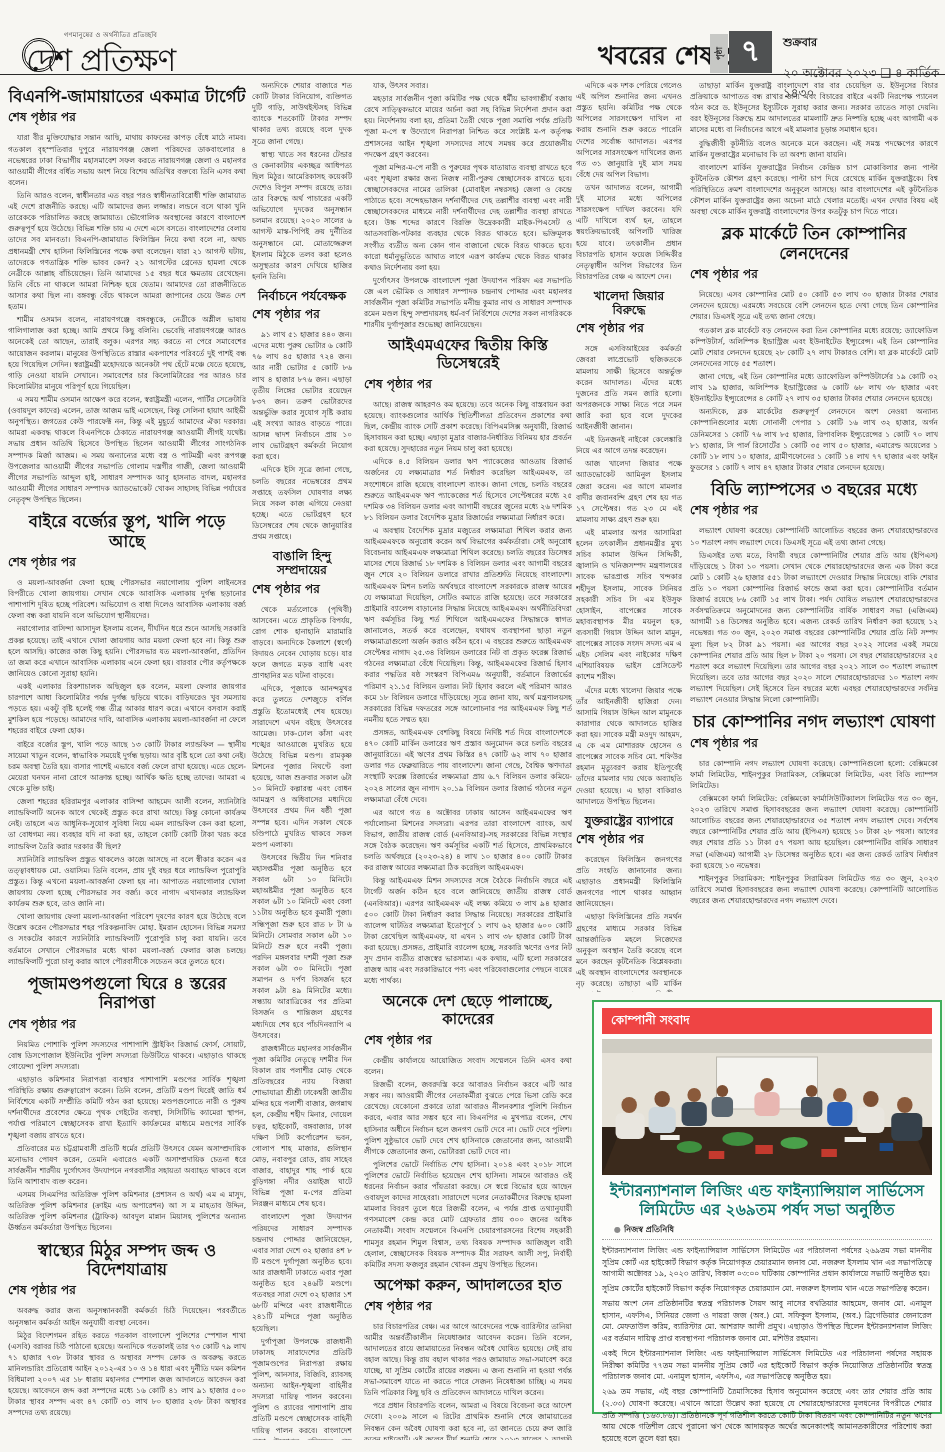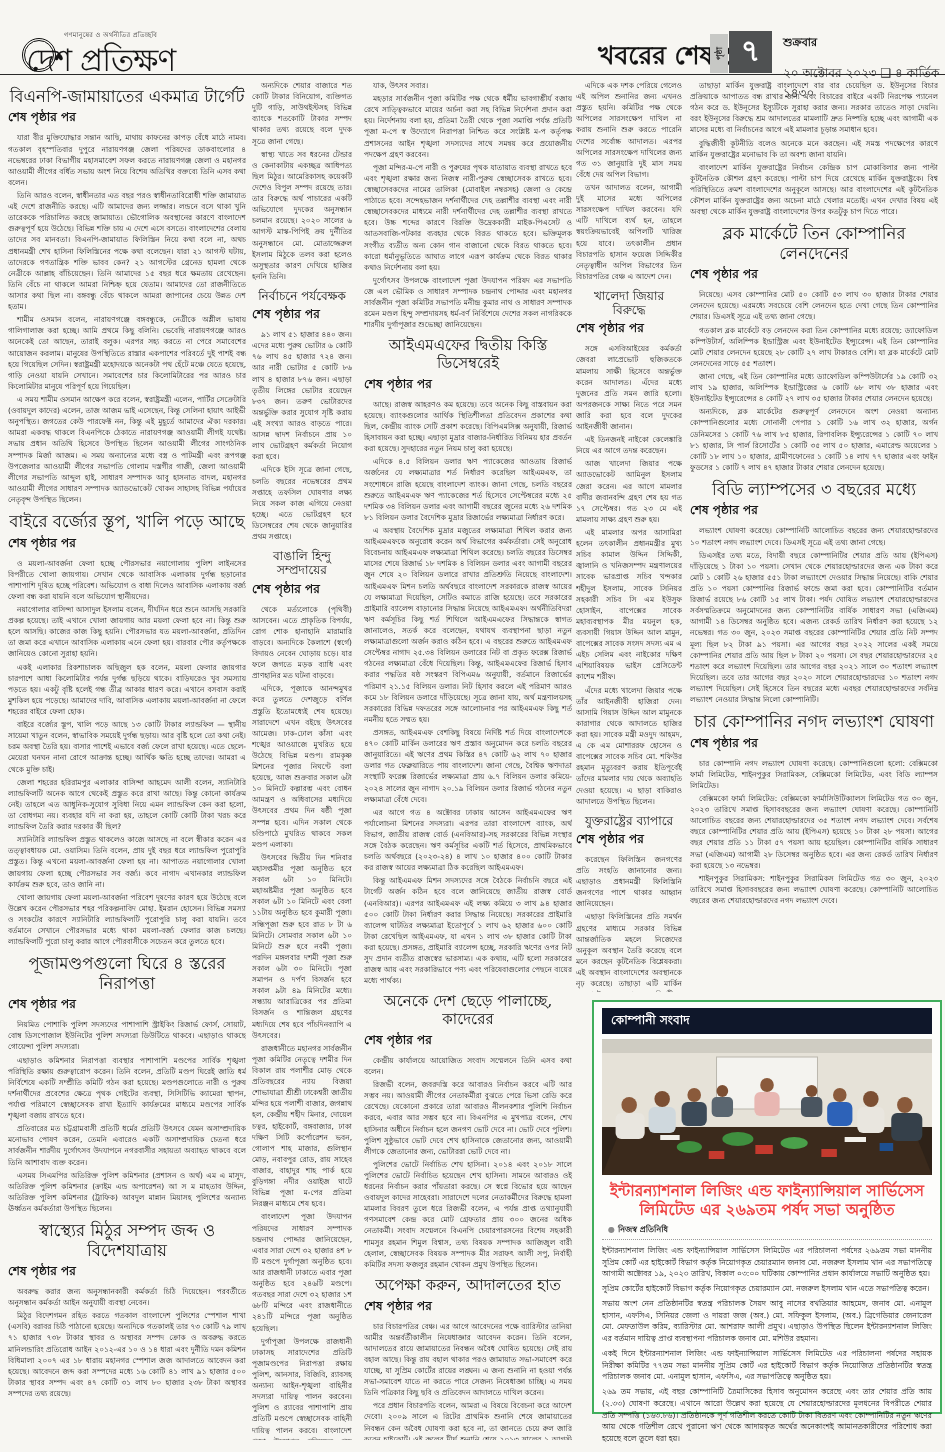--- a/index.html
+++ b/index.html
@@ -24,36 +24,36 @@
   #date-line{position:absolute;left:783px;top:64px;font-size:12px;color:#222}
   #header-rule{position:absolute;left:0;top:74px;width:945px;border-top:1.5px solid #2a2a2a}
   
   .col{position:absolute;top:80px;overflow:hidden}
   #colA{left:8px;width:238px;height:1360px}
   #colB{left:252px;width:100px;height:1360px}
   #colC{left:364px;width:208px;height:1360px}
   #colD{left:576px;width:106px;height:912px}
   #colE{left:690px;width:248px;height:912px}
   .article{margin-bottom:4px}
-  .headline{font-weight:normal;text-align:center;line-height:1.18;margin:7px 0 2px;
+  .headline{font-weight:bold;text-align:center;line-height:1.18;margin:7px 0 2px;
             font-family:"DejaVu Serif","Liberation Serif",serif}
   .wide .headline{font-size:16.5px}
   .mid  .headline{font-size:15px}
   .narrow .headline{font-size:12px}
   .subhead{font-size:12px;font-weight:bold;text-align:left;margin:0 0 4px}
   .article p{font-size:7.4px;line-height:1.5;text-align:justify;margin:0 0 2px;text-indent:9px}
   
   #company-box{position:absolute;left:592px;top:1000px;width:350px;height:414px;background:#fdfdfb;
                border:2px solid #41ae5c;box-sizing:border-box;padding:6px 8px}
-  #company-box-tag{background:#0f172a;color:#fff;font-weight:bold;font-size:12px;
+  #company-box-tag{background:#ef4444;color:#fff;font-weight:bold;font-size:12px;
                    padding:3px 9px;margin-bottom:5px}
   #board-photo{width:100%;height:136px;display:block;background:#d9d6cd}
   #company-headline{font-size:15.5px;font-weight:bold;text-align:center;line-height:1.25;
-                    color:#ef4444;margin:6px 0 3px;font-family:"DejaVu Serif","Liberation Serif",serif}
-  #company-byline{font-size:8px;font-weight:bold;margin:1px 6px 3px;color:#222}
+                    color:#0f766e;margin:6px 0 3px;font-family:"DejaVu Serif","Liberation Serif",serif}
+  #company-byline{font-size:8px;font-weight:bold;margin:1px 12px 3px;color:#222}
   #company-byline .dot{color:#8a8a8a;margin-right:3px}
   #company-sep{border-top:1px dotted #999;margin:2px 0 5px}
   #company-body p{font-size:7.6px;line-height:1.55;text-align:justify;margin:0 0 3px}
 </style>
 </head>
 <body>
 
 <div id="header">
   <div id="masthead-orn"></div>
   <div id="tagline">গণমানুষের ও অর্থনীতির প্রতিচ্ছবি</div>

